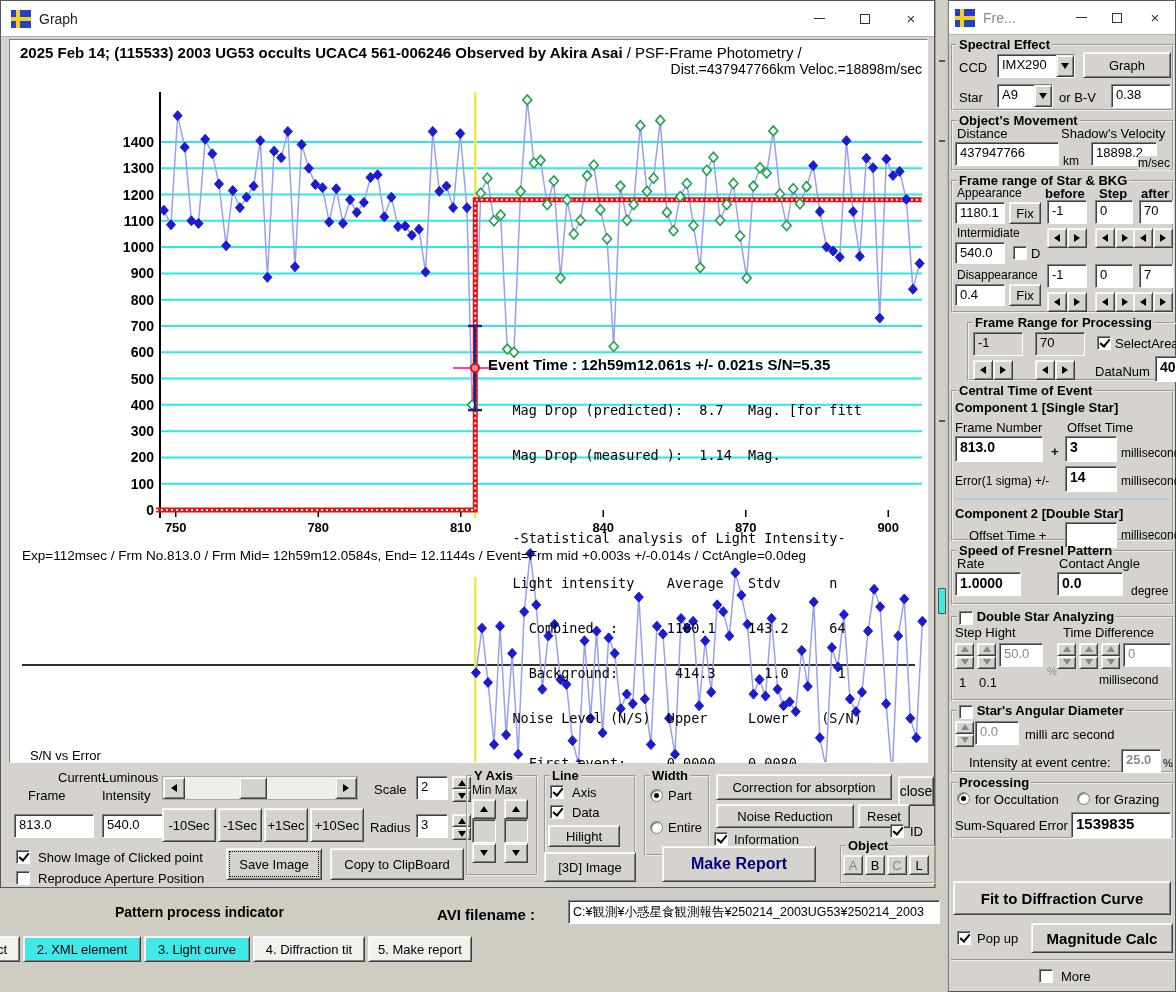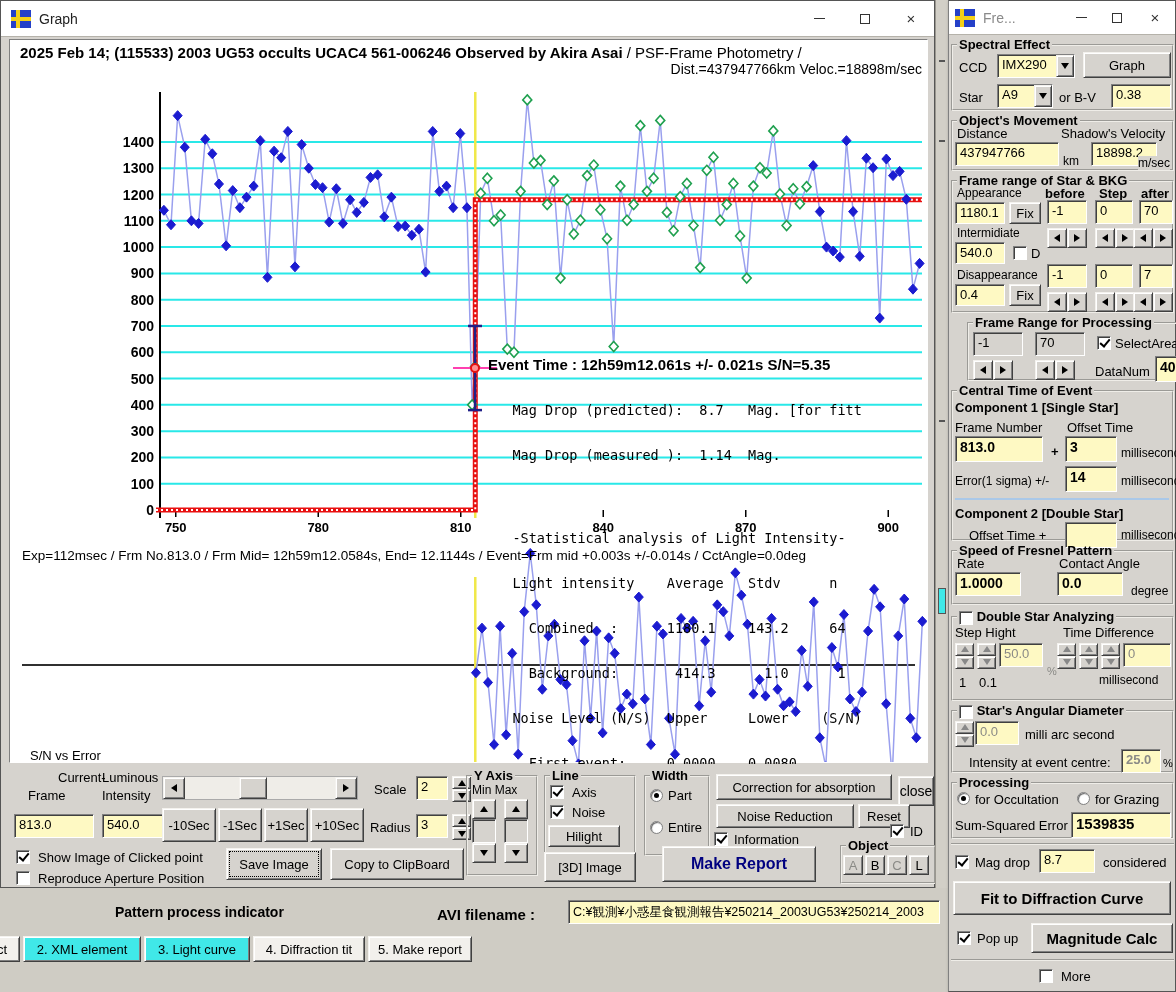--- a/index.html
+++ b/index.html
@@ -10,21 +10,21 @@
   .win { position:absolute; background:#d6d3ce; border:1px solid #555; box-shadow:1px 1px 3px rgba(0,0,0,.35); }
   .titlebar { position:absolute; left:0; top:0; right:0; height:36px; background:#ffffff; border-bottom:1px solid #b5b2aa; display:flex; align-items:center; }
   .appicon { width:20px; height:18px; margin:0 8px 0 10px; background:#2440c8; position:relative; flex:0 0 auto; }
   .appicon::before { content:""; position:absolute; left:5px; top:0; width:4px; height:100%; background:#f4d018; }
   .appicon::after { content:""; position:absolute; left:0; top:7px; width:100%; height:4px; background:#f4d018; }
   .wtitle { font-size:14px; color:#222; }
   .wcontrols { margin-left:auto; display:flex; height:100%; }
   .wbtn { width:46px; height:100%; display:flex; align-items:center; justify-content:center; font-size:15px; color:#333; }
   .ico-min { width:11px; height:0; border-bottom:1px solid #333; }
   .ico-max { width:10px; height:10px; border:1px solid #333; }
-  .sunken { background:#fef9c3; border:1px solid; border-color:#808080 #fff #fff #808080; box-shadow:inset 1px 1px 0 #404040; font-size:13px; padding:2px 4px; overflow:hidden; white-space:nowrap; }
+  .sunken { background:#ffffff; border:1px solid; border-color:#808080 #fff #fff #808080; box-shadow:inset 1px 1px 0 #404040; font-size:13px; padding:2px 4px; overflow:hidden; white-space:nowrap; }
   .btn { background:#d6d3ce; border:1px solid; border-color:#f4f2ee #404040 #404040 #f4f2ee; box-shadow:inset 1px 1px 0 #fff, inset -1px -1px 0 #808080; font-size:13px; display:flex; align-items:center; justify-content:center; color:#000; }
   .gb { position:absolute; border:2px groove #efede8; }
   .gb > legend { font-size:13px; font-weight:bold; margin-left:4px; padding:0 2px; }
   .lbl { position:absolute; font-size:13px; color:#000; white-space:nowrap; }
   .cb { position:absolute; width:14px; height:14px; background:#fff; border:1px solid; border-color:#808080 #fff #fff #808080; box-shadow:inset 1px 1px 0 #404040; }
   .cb.on::after { content:""; position:absolute; left:2px; top:2px; width:8px; height:4px; border-left:2px solid #000; border-bottom:2px solid #000; transform:rotate(-50deg); }
   .rb { position:absolute; width:13px; height:13px; border-radius:50%; background:#fff; border:1px solid #808080; box-shadow:inset 1px 1px 1px #666; }
   .rb.on::after { content:""; position:absolute; left:3px; top:3px; width:5px; height:5px; border-radius:50%; background:#000; }
   .tup { width:0; height:0; border-left:4px solid transparent; border-right:4px solid transparent; border-bottom:6px solid #000; }
   .tdn { width:0; height:0; border-left:4px solid transparent; border-right:4px solid transparent; border-top:6px solid #000; }
@@ -420,21 +420,21 @@
         <div class="btn" style="position:absolute;left:36px;top:60px;width:24px;height:20px;">
             <i class="tdn"></i>
           </div>
       </fieldset>
 
       <fieldset class="gb" style="left:540px;top:4px;width:92px;height:88px;">
         <legend>Line</legend>
         <div class="cb on" style="left:4px;top:2px;"></div>
         <div class="lbl" style="left:26px;top:2px;">Axis</div>
         <div class="cb on" style="left:4px;top:22px;"></div>
-        <div class="lbl" style="left:26px;top:22px;">Noise</div>
+        <div class="lbl" style="left:26px;top:22px;">Data</div>
         <div class="btn" style="position:absolute;left:2px;top:42px;width:72px;height:22px;">Hilight</div>
       </fieldset>
 
       <fieldset class="gb" style="left:640px;top:4px;width:66px;height:88px;">
         <legend>Width</legend>
         <div class="rb on" style="left:4px;top:6px;"></div>
         <div class="lbl" style="left:22px;top:5px;">Part</div>
         <div class="rb" style="left:4px;top:38px;"></div>
         <div class="lbl" style="left:22px;top:37px;">Entire</div>
       </fieldset>
@@ -722,26 +722,20 @@
     <fieldset class="gb" style="left:2px;top:774px;width:223px;height:64px;">
       <legend>Processing</legend>
       <div class="rb on" style="left:4px;top:2px;"></div>
       <div class="lbl" style="left:22px;top:2px;">for Occultation</div>
       <div class="rb" style="left:124px;top:2px;"></div>
       <div class="lbl" style="left:142px;top:2px;">for Grazing</div>
       <div class="lbl" style="left:2px;top:28px;">Sum-Squared Error</div>
       <div class="sunken" style="position:absolute;left:118px;top:22px;width:100px;height:26px;font-weight:bold;font-size:15px;">1539835</div>
     </fieldset>
 
-    <div style="position:absolute;left:2px;top:842px;width:223px;height:34px;border-top:2px groove #efede8;">
-      <div class="cb on" style="left:4px;top:10px;"></div>
-      <div class="lbl" style="left:24px;top:10px;">Mag drop</div>
-      <div class="sunken" style="position:absolute;left:88px;top:4px;width:56px;height:24px;">8.7</div>
-      <div class="lbl" style="left:152px;top:10px;">considered</div>
-    </div>
 
     <div class="btn" style="position:absolute;left:4px;top:880px;width:218px;height:34px;font-size:15px;font-weight:bold;">Fit to Diffraction Curve</div>
 
     <div style="position:absolute;left:2px;top:920px;width:223px;height:38px;">
       <div class="cb on" style="left:6px;top:10px;"></div>
       <div class="lbl" style="left:26px;top:10px;">Pop up</div>
       <div class="btn" style="position:absolute;left:80px;top:2px;width:142px;height:30px;font-size:15px;font-weight:bold;">Magnitude Calc</div>
     </div>
 
     <div style="position:absolute;left:2px;top:958px;width:223px;height:34px;border-top:2px groove #efede8;">

